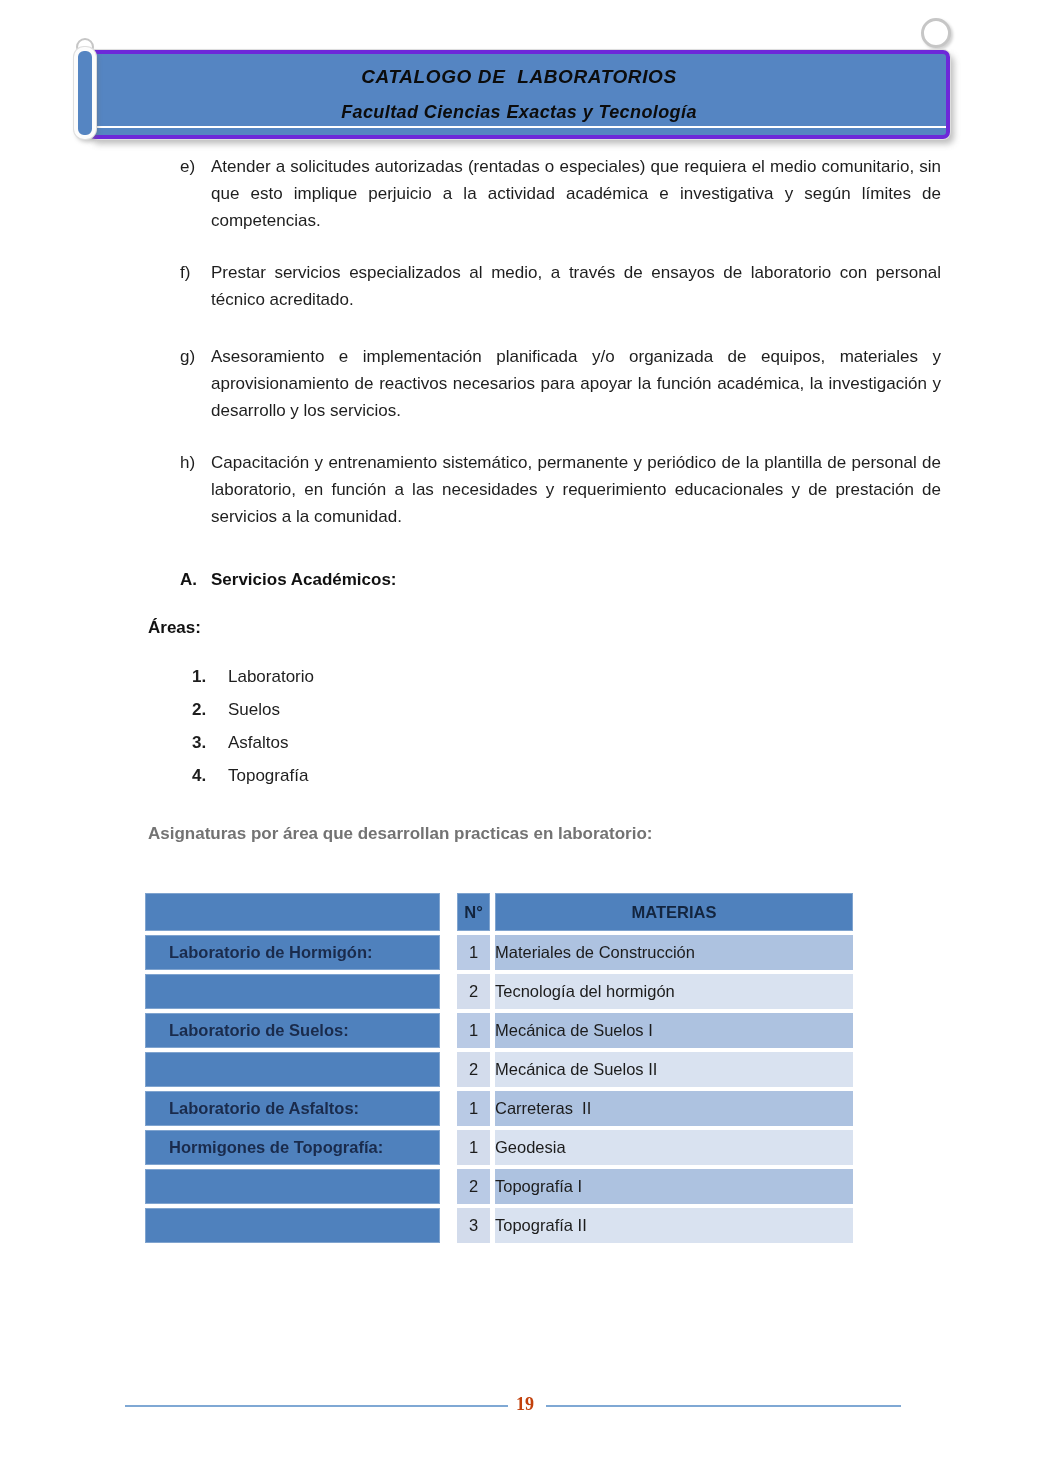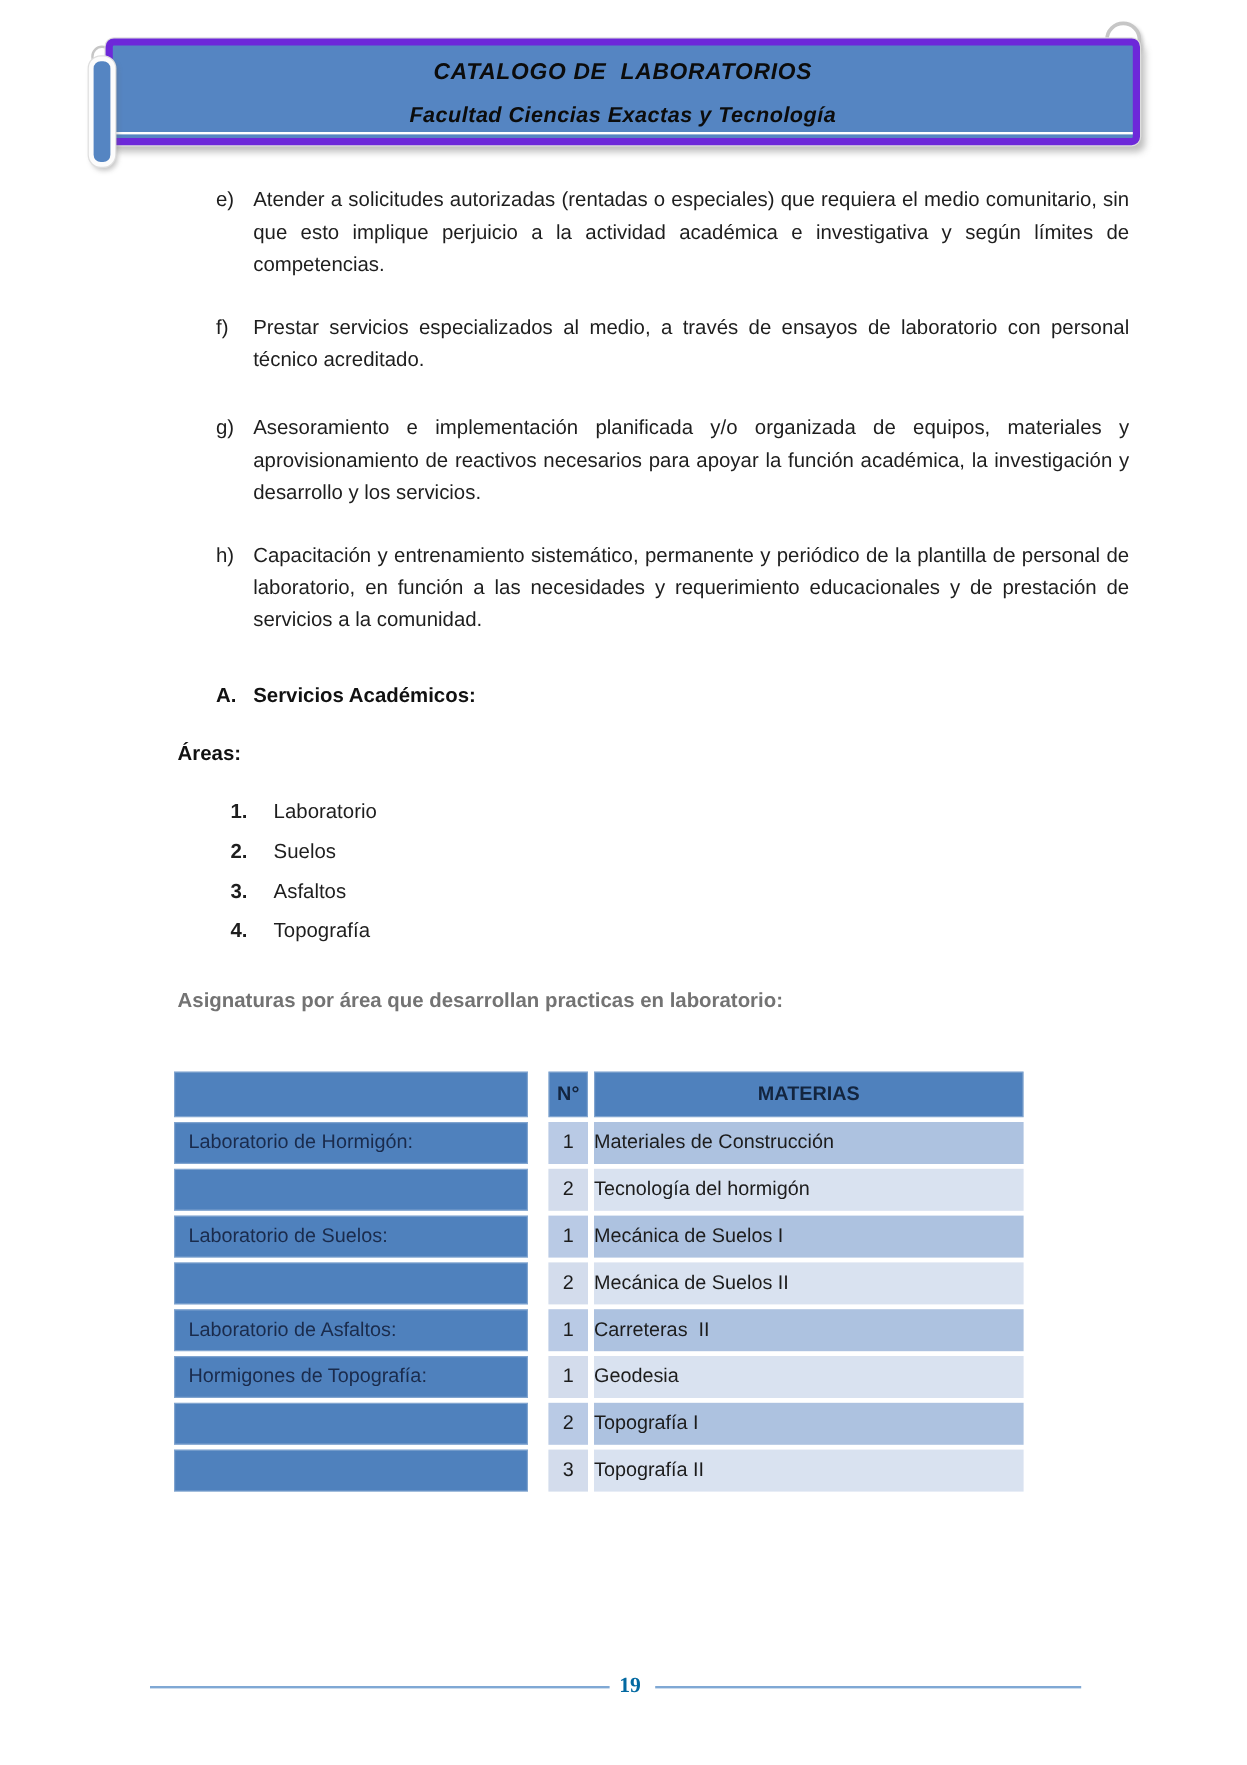--- a/index.html
+++ b/index.html
@@ -17,24 +17,24 @@
   .banner-curl {
     position: absolute; right: 88px; top: 18px; width: 24px; height: 24px;
     border-radius: 50%; background: #ffffff; border: 3px solid #c6c6c6;
     box-shadow: 2px 2px 3px rgba(0,0,0,0.18); z-index: 0;
   }
   .banner-curl-left {
     position: absolute; left: 76px; top: 38px; width: 14px; height: 14px;
     border-radius: 50%; background: #ffffff; border: 2px solid #c6c6c6; z-index: 0;
   }
   .banner-main {
-    position: absolute; left: 88px; right: 89px; top: 32px; height: 89px;
+    position: absolute; left: 88px; right: 89px; top: 50px; height: 89px;
     box-sizing: border-box;
     background: #5585C2;
-    border: 6px solid #6d28d9;
+    border: 4px solid #6d28d9;
     border-radius: 7px;
     box-shadow: 0 0 0 1px #dedede, 4px 5px 6px rgba(110,110,110,0.45);
     z-index: 1;
   }
   .banner-rod {
     position: absolute; left: 74px; top: 47px; width: 14px; height: 84px;
     background: #5585C2;
     border: 4px solid #fcfcfc;
     border-radius: 10px;
     box-shadow: 0 0 0 1px #dedede, 2px 3px 4px rgba(110,110,110,0.4);
@@ -96,22 +96,22 @@
     display: grid;
     grid-template-columns: 33px 358px;
     grid-template-rows: 38px repeat(8, 35px);
     column-gap: 5px; row-gap: 4px;
   }
   .cell {
     display: flex; align-items: center;
     font-size: 16.5px; box-sizing: border-box;
   }
   .cell-lab {
-    background: #4F81BD; padding-left: 12px;
-    font-weight: normal; color: #1A2B4C;
+    background: #4F81BD; padding-left: 24px;
+    font-weight: bold; color: #1A2B4C;
     box-shadow: inset 0 0 0 1px rgba(255,255,255,0.28);
   }
   .cell-hdr {
     background: #4F81BD; justify-content: center;
     font-weight: bold; color: #13253F;
     box-shadow: inset 0 0 0 1px rgba(255,255,255,0.28);
   }
   .cell-num { justify-content: center; color: #1c1c1c; }
   .cell-mat { color: #1c1c1c; white-space: pre; }
   .cell-num.band-m { background: #B9CAE5; }
@@ -121,21 +121,21 @@
 
   
   .footer { position: absolute; left: 0; top: 1392px; width: 100%; height: 40px; }
   .footer-rule { position: absolute; top: 13px; height: 2px; background: #7FA8D4; }
   .footer-rule.left  { left: 125px; width: 383px; }
   .footer-rule.right { left: 546px; width: 355px; }
   .page-num {
     position: absolute; left: 505px; top: 2px; width: 40px;
     text-align: center;
     font-family: "Liberation Serif", serif;
-    font-size: 18px; font-weight: bold; color: #0369a1;
+    font-size: 18px; font-weight: bold; color: #c2410c;
   }
 </style>
 </head>
 <body>
 
 <div class="page">
 
   <div class="banner-wrap">
     <div class="banner-curl"></div>
     <div class="banner-curl-left"></div>

